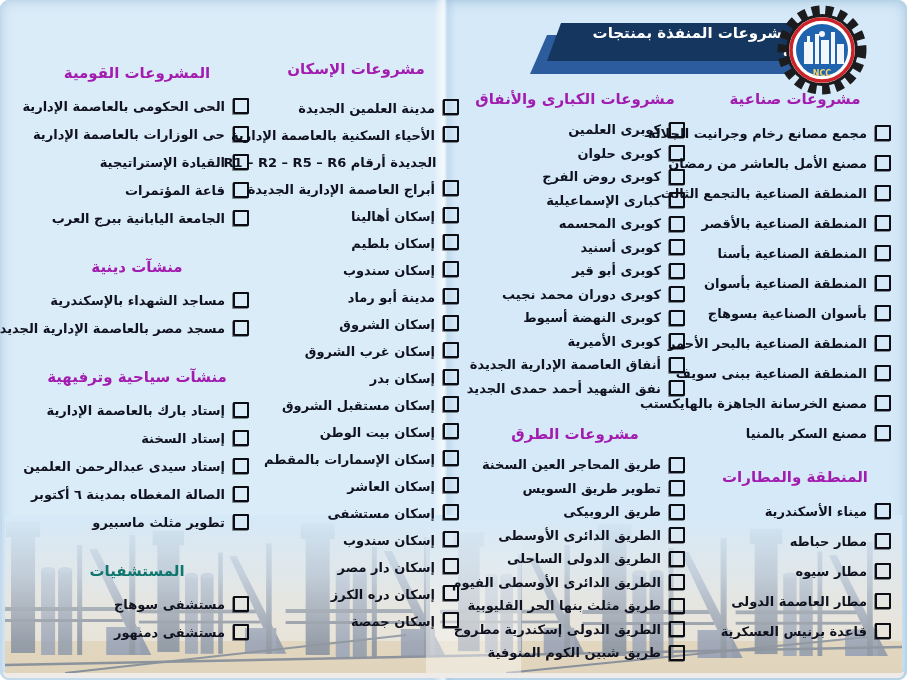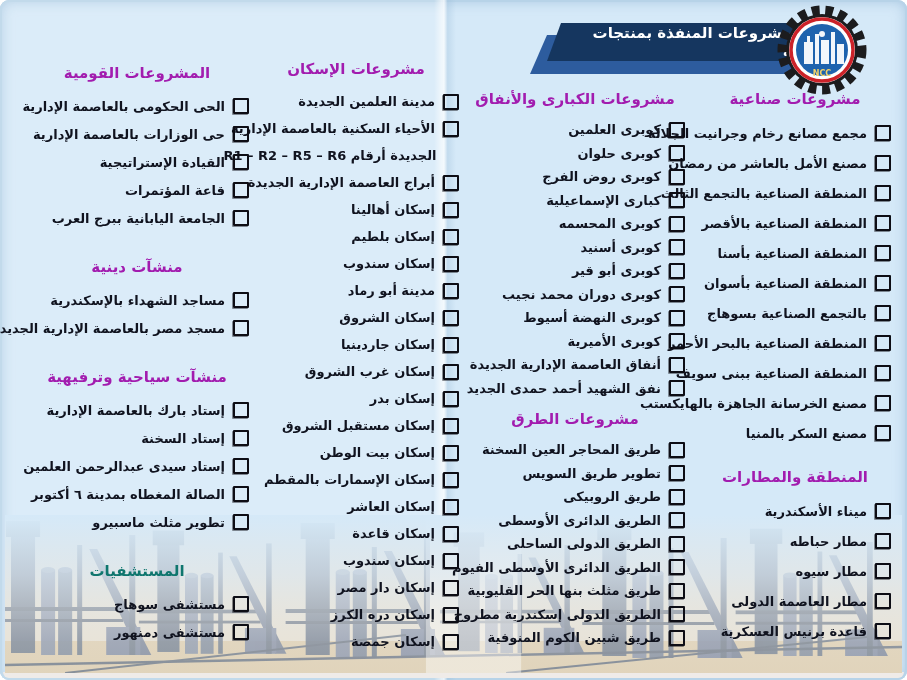--- a/index.html
+++ b/index.html
@@ -28,25 +28,25 @@
   .col{position:absolute;}
   .col-1{right:16px;width:192px;top:88px;}
   .col-2{right:222px;width:220px;top:88px;}
   .col-3{right:448px;width:206px;top:58px;}
   .col-4{right:658px;width:224px;top:62px;}
   .sec-header{height:22px;line-height:22px;margin:0 0 8px 0;text-align:center;
     color:#a21caf;font-size:15px;font-weight:700;}
   .sec-header.dark{color:#0f766e;}
   .sec-header:not(:first-child){margin-top:24px;text-align:center;}
   .col-1 .sec-header:not(:first-child){margin-top:18px;}
-  .col-2 .sec-header:not(:first-child){margin-top:8px;}
+  .col-2 .sec-header:not(:first-child){margin-top:23px;}
   .row{display:flex;align-items:center;justify-content:flex-start;}
   .col-1 .row{height:30px;}
   .col-2 .row{height:23.5px;}
-  .col-3 .row{height:27px;}
+  .col-3 .row{height:27px;align-items:flex-end;}
   .col-4 .row{height:28px;text-align:right;}
   .cb{flex:0 0 auto;width:12px;height:12px;border:2.5px solid #0d0d15;border-radius:1px;
     margin-left:8px;background:transparent;box-shadow:-1px 1px 0 rgba(13,13,21,.45);}
   .lbl{font-size:13px;font-weight:700;color:#10131f;white-space:nowrap;line-height:1;}
   .row.cont{padding-right:22.5px;}
   .row.cont .lbl{unicode-bidi:plaintext;}
 
   
   .factory{position:absolute;left:5px;right:5px;bottom:7px;height:158px;pointer-events:none;}
   .factory svg{display:block;width:100%;height:100%;}
@@ -151,21 +151,21 @@
         <div class="row">
           <span class="cb"></span>
           <span class="lbl">المنطقة الصناعية بأسنا</span>
         </div>
         <div class="row">
           <span class="cb"></span>
           <span class="lbl">المنطقة الصناعية بأسوان</span>
         </div>
         <div class="row">
           <span class="cb"></span>
-          <span class="lbl">بالتجمع الصناعية بسوهاج</span>
+          <span class="lbl">بأسوان الصناعية بسوهاج</span>
         </div>
         <div class="row">
           <span class="cb"></span>
           <span class="lbl">المنطقة الصناعية بالبحر الأحمر</span>
         </div>
         <div class="row">
           <span class="cb"></span>
           <span class="lbl">المنطقة الصناعية ببنى سويف</span>
         </div>
         <div class="row">
@@ -318,24 +318,20 @@
         <div class="row">
           <span class="cb"></span>
           <span class="lbl">مدينة أبو رماد</span>
         </div>
         <div class="row">
           <span class="cb"></span>
           <span class="lbl">إسكان الشروق</span>
         </div>
         <div class="row">
           <span class="cb"></span>
-          <span class="lbl">إسكان جاردينيا</span>
-        </div>
-        <div class="row">
-          <span class="cb"></span>
           <span class="lbl">إسكان غرب الشروق</span>
         </div>
         <div class="row">
           <span class="cb"></span>
           <span class="lbl">إسكان بدر</span>
         </div>
         <div class="row">
           <span class="cb"></span>
           <span class="lbl">إسكان مستقبل الشروق</span>
         </div>
@@ -346,21 +342,21 @@
         <div class="row">
           <span class="cb"></span>
           <span class="lbl">إسكان الإسمارات بالمقطم</span>
         </div>
         <div class="row">
           <span class="cb"></span>
           <span class="lbl">إسكان العاشر</span>
         </div>
         <div class="row">
           <span class="cb"></span>
-          <span class="lbl">إسكان قاعدة</span>
+          <span class="lbl">إسكان مستشفى</span>
         </div>
         <div class="row">
           <span class="cb"></span>
           <span class="lbl">إسكان سندوب</span>
         </div>
         <div class="row">
           <span class="cb"></span>
           <span class="lbl">إسكان دار مصر</span>
         </div>
         <div class="row">

